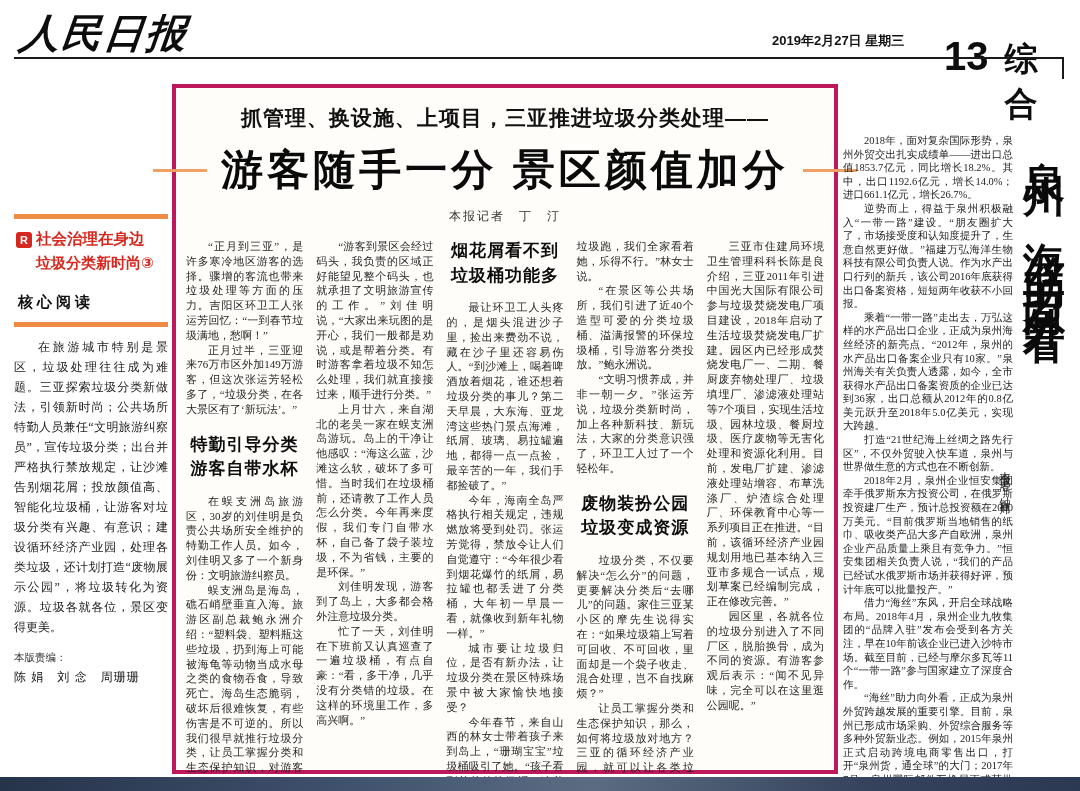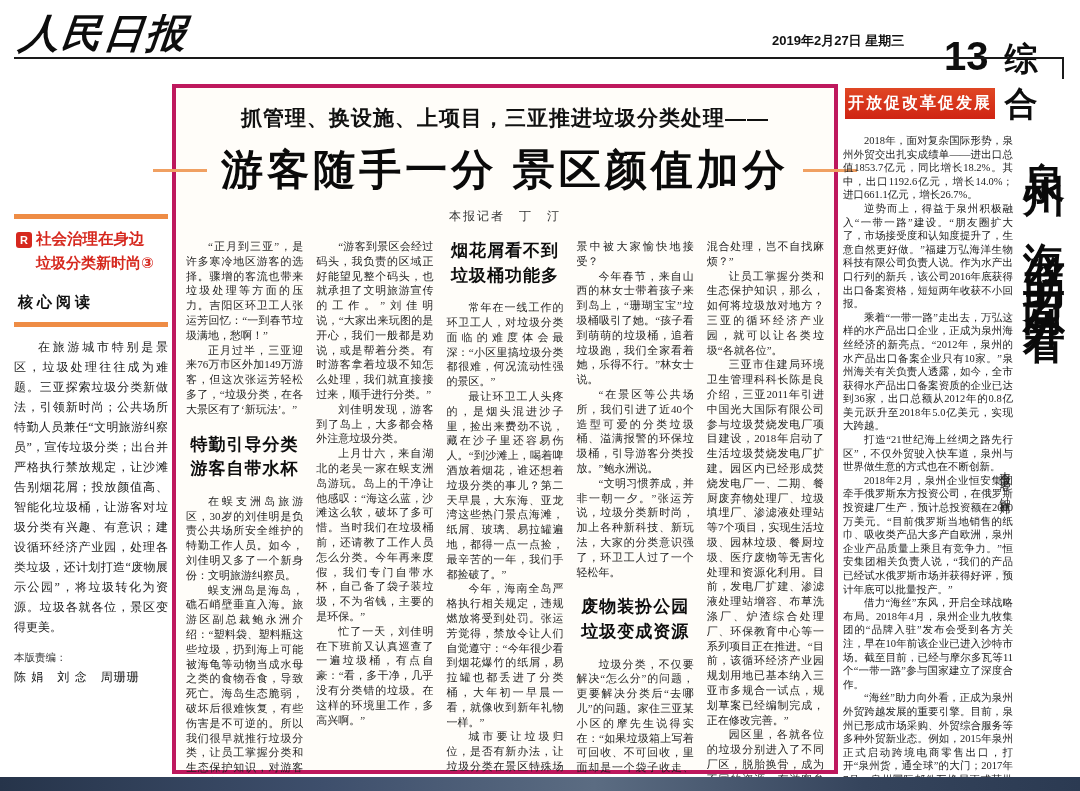--- a/index.html
+++ b/index.html
@@ -140,46 +140,44 @@
     <div class="columns">
         <p class="body-p">“正月到三亚”，是许多寒冷地区游客的选择。骤增的客流也带来垃圾处理等方面的压力。吉阳区环卫工人张运芳回忆：“一到春节垃圾满地，愁啊！”</p>
         <p class="body-p">正月过半，三亚迎来76万市区外加149万游客，但这次张运芳轻松多了，“垃圾分类，在各大景区有了‘新玩法’。”</p>
         <div class="sub-head">
           <div>特勤引导分类</div>
           <div>游客自带水杯</div>
         </div>
         <p class="body-p">在蜈支洲岛旅游区，30岁的刘佳明是负责公共场所安全维护的特勤工作人员。如今，刘佳明又多了一个新身份：文明旅游纠察员。</p>
         <p class="body-p">蜈支洲岛是海岛，礁石峭壁垂直入海。旅游区副总裁鲍永洲介绍：“塑料袋、塑料瓶这些垃圾，扔到海上可能被海龟等动物当成水母之类的食物吞食，导致死亡。海岛生态脆弱，破坏后很难恢复，有些伤害是不可逆的。所以我们很早就推行垃圾分类，让员工掌握分类和生态保护知识，对游客进行宣传。”</p>
         <p class="body-p">“游客到景区会经过码头，我负责的区域正好能望见整个码头，也就承担了文明旅游宣传的工作。”刘佳明说，“大家出来玩图的是开心，我们一般都是劝说，或是帮着分类。有时游客拿着垃圾不知怎么处理，我们就直接接过来，顺手进行分类。”</p>
+        <p class="body-p">上月廿六，来自湖北的老吴一家在蜈支洲岛游玩。岛上的干净让他感叹：“海这么蓝，沙滩这么软，破坏了多可惜。当时我们在垃圾桶前，还请教了工作人员怎么分类。今年再来度假，我们专门自带水杯，自己备了袋子装垃圾，不为省钱，主要的是环保。”</p>
         <p class="body-p">刘佳明发现，游客到了岛上，大多都会格外注意垃圾分类。</p>
-        <p class="body-p">上月廿六，来自湖北的老吴一家在蜈支洲岛游玩。岛上的干净让他感叹：“海这么蓝，沙滩这么软，破坏了多可惜。当时我们在垃圾桶前，还请教了工作人员怎么分类。今年再来度假，我们专门自带水杯，自己备了袋子装垃圾，不为省钱，主要的是环保。”</p>
         <p class="body-p">忙了一天，刘佳明在下班前又认真巡查了一遍垃圾桶，有点自豪：“看，多干净，几乎没有分类错的垃圾。在这样的环境里工作，多高兴啊。”</p>
         <div class="sub-head">
           <div>烟花屑看不到</div>
           <div>垃圾桶功能多</div>
         </div>
-        <p class="body-p">常年在一线工作的环卫工人，对垃圾分类面临的难度体会最深：“小区里搞垃圾分类都很难，何况流动性强的景区。”</p>
         <p class="body-p">最让环卫工人头疼的，是烟头混进沙子里，捡出来费劲不说，藏在沙子里还容易伤人。“到沙滩上，喝着啤酒放着烟花，谁还想着垃圾分类的事儿？第二天早晨，大东海、亚龙湾这些热门景点海滩，纸屑、玻璃、易拉罐遍地，都得一点一点捡，最辛苦的一年，我们手都捡破了。”</p>
         <p class="body-p">今年，海南全岛严格执行相关规定，违规燃放将受到处罚。张运芳觉得，禁放令让人们自觉遵守：“今年很少看到烟花爆竹的纸屑，易拉罐也都丢进了分类桶，大年初一早晨一看，就像收到新年礼物一样。”</p>
         <p class="body-p">城市要让垃圾归位，是否有新办法，让垃圾分类在景区特殊场景中被大家愉快地接受？</p>
         <p class="body-p">今年春节，来自山西的林女士带着孩子来到岛上，“珊瑚宝宝”垃圾桶吸引了她。“孩子看到萌萌的垃圾桶，追着垃圾跑，我们全家看着她，乐得不行。”林女士说。</p>
         <p class="body-p">“在景区等公共场所，我们引进了近40个造型可爱的分类垃圾桶、溢满报警的环保垃圾桶，引导游客分类投放。”鲍永洲说。</p>
         <p class="body-p">“文明习惯养成，并非一朝一夕。”张运芳说，垃圾分类新时尚，加上各种新科技、新玩法，大家的分类意识强了，环卫工人过了一个轻松年。</p>
         <div class="sub-head">
           <div>废物装扮公园</div>
           <div>垃圾变成资源</div>
         </div>
         <p class="body-p">垃圾分类，不仅要解决“怎么分”的问题，更要解决分类后“去哪儿”的问题。家住三亚某小区的摩先生说得实在：“如果垃圾箱上写着可回收、不可回收，里面却是一个袋子收走、混合处理，岂不自找麻烦？”</p>
         <p class="body-p">让员工掌握分类和生态保护知识，那么，如何将垃圾放对地方？三亚的循环经济产业园，就可以让各类垃圾“各就各位”。</p>
         <p class="body-p">三亚市住建局环境卫生管理科科长陈是良介绍，三亚2011年引进中国光大国际有限公司参与垃圾焚烧发电厂项目建设，2018年启动了生活垃圾焚烧发电厂扩建。园区内已经形成焚烧发电厂一、二期、餐厨废弃物处理厂、垃圾填埋厂、渗滤液处理站等7个项目，实现生活垃圾、园林垃圾、餐厨垃圾、医疗废物等无害化处理和资源化利用。目前，发电厂扩建、渗滤液处理站增容、布草洗涤厂、炉渣综合处理厂、环保教育中心等一系列项目正在推进。“目前，该循环经济产业园规划用地已基本纳入三亚市多规合一试点，规划草案已经编制完成，正在修改完善。”</p>
         <p class="body-p">园区里，各就各位的垃圾分别进入了不同厂区，脱胎换骨，成为不同的资源。有游客参观后表示：“闻不见异味，完全可以在这里逛公园呢。”</p>
       </div>
   </section>
 
-  <div class="tag-box">开放促改革促发展</div>
   <div class="right-body">
       <p class="body-p">2018年，面对复杂国际形势，泉州外贸交出扎实成绩单——进出口总值1853.7亿元，同比增长18.2%。其中，出口1192.6亿元，增长14.0%；进口661.1亿元，增长26.7%。</p>
       <p class="body-p">逆势而上，得益于泉州积极融入“一带一路”建设。“朋友圈扩大了，市场接受度和认知度提升了，生意自然更好做。”福建万弘海洋生物科技有限公司负责人说。作为水产出口行列的新兵，该公司2016年底获得出口备案资格，短短两年收获不小回报。</p>
       <p class="body-p">乘着“一带一路”走出去，万弘这样的水产品出口企业，正成为泉州海丝经济的新亮点。“2012年，泉州的水产品出口备案企业只有10家。”泉州海关有关负责人透露，如今，全市获得水产品出口备案资质的企业已达到36家，出口总额从2012年的0.8亿美元跃升至2018年5.0亿美元，实现大跨越。</p>
       <p class="body-p">打造“21世纪海上丝绸之路先行区”，不仅外贸驶入快车道，泉州与世界做生意的方式也在不断创新。</p>
       <p class="body-p">2018年2月，泉州企业恒安集团牵手俄罗斯东方投资公司，在俄罗斯投资建厂生产，预计总投资额在2000万美元。“目前俄罗斯当地销售的纸巾、吸收类产品大多产自欧洲，泉州企业产品质量上乘且有竞争力。”恒安集团相关负责人说，“我们的产品已经试水俄罗斯市场并获得好评，预计年底可以批量投产。”</p>
       <p class="body-p">借力“海丝”东风，开启全球战略布局。2018年4月，泉州企业九牧集团的“品牌入驻”发布会受到各方关注，早在10年前该企业已进入沙特市场。截至目前，已经与摩尔多瓦等11个“一带一路”参与国家建立了深度合作。</p>
       <p class="body-p">“海丝”助力向外看，正成为泉州外贸跨越发展的重要引擎。目前，泉州已形成市场采购、外贸综合服务等多种外贸新业态。例如，2015年泉州正式启动跨境电商零售出口，打开“泉州货，通全球”的大门；2017年7月，泉州国际邮件互换局正式获批设立，通过该体系，泉州已可实现与全球127个国家和地区通邮；2018年，泉州跨境通公共服务平台累计交易额19282.59万美元，同比增长15.05%。</p>
     </div>
   <div class="v-byline">本报记者 钟自炜</div>

